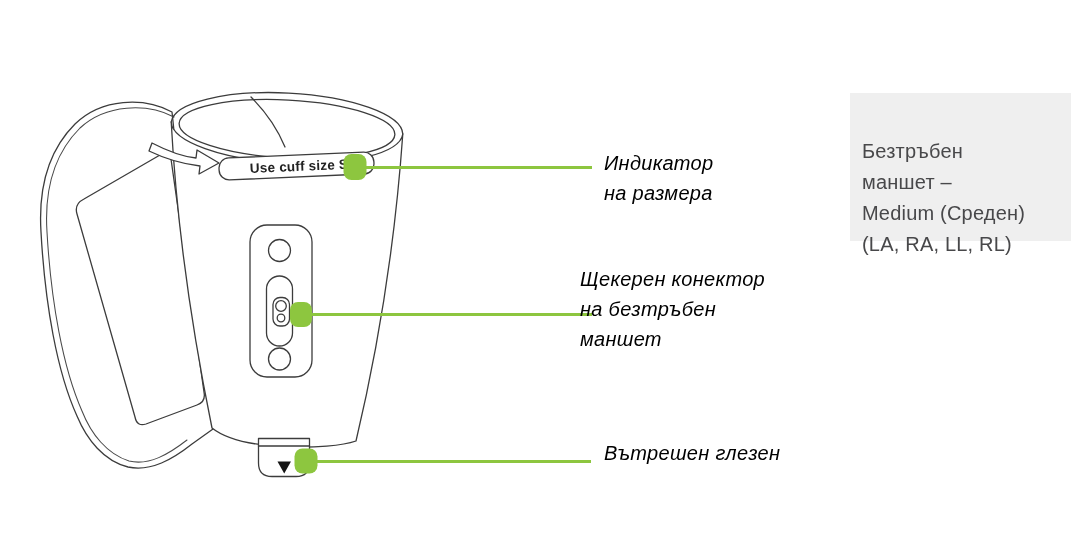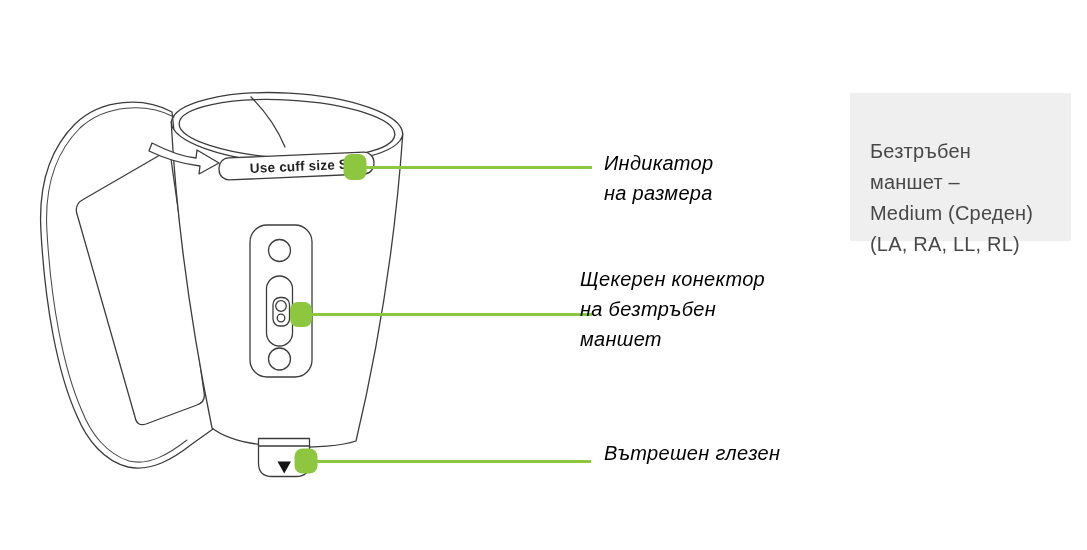--- a/index.html
+++ b/index.html
@@ -31,21 +31,21 @@
     white-space:pre-line;
   }
   .callout-1{left:604px;top:148px;}
   .callout-2{left:580px;top:264px;}
   .callout-3{left:604px;top:438px;text-align:right;}
   .info-box{
     position:absolute;
     left:850px;top:93px;
     width:221px;height:148px;
     box-sizing:border-box;
-    padding:12px 10px 10px 20px;
+    padding:12px 10px 10px 12px;
     background:#efefef;
     color:#48484a;
     font-size:20px;line-height:31px;
     letter-spacing:.2px;
     white-space:pre-line;
   }
 </style>
 </head>
 <body>
 

